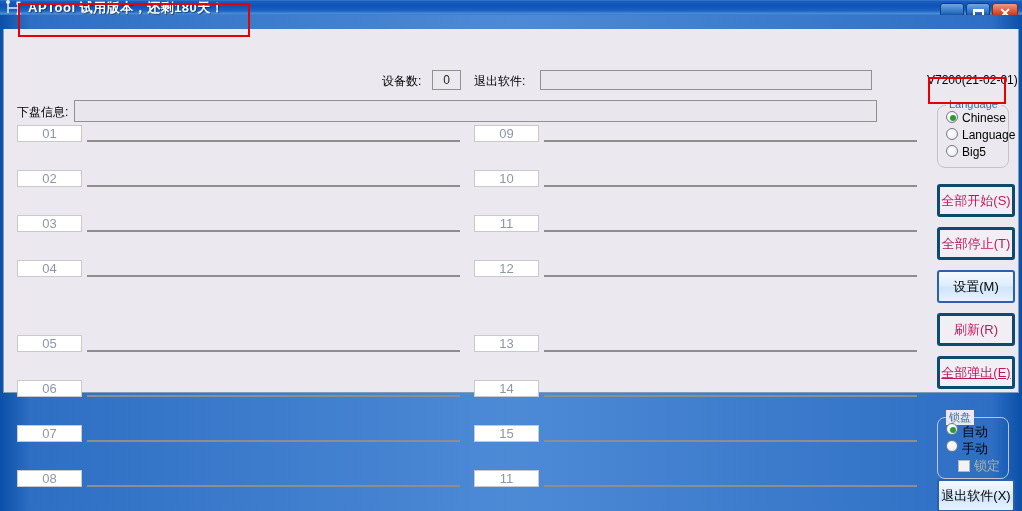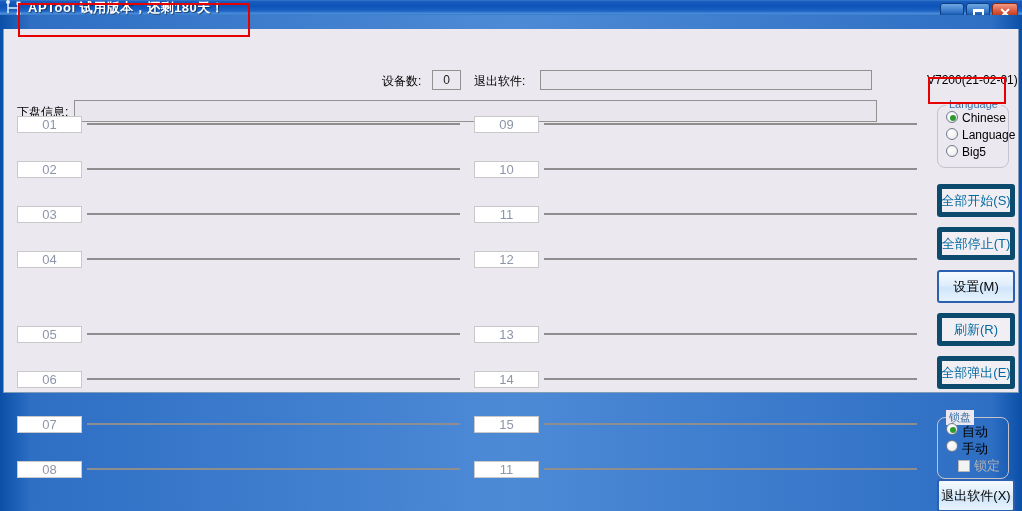--- a/index.html
+++ b/index.html
@@ -109,21 +109,21 @@
     font-size: 12px; color: #000; white-space: nowrap; text-align: center;
   }
   #disk-info-label { position: absolute; left: 13px; top: 75px; }
   #disk-info-input {
     position: absolute; left: 70px; top: 71px;
     width: 803px; height: 22px;
     background: #e9e7ed;
   }
 
   
-  .slot { position: absolute; height: 36px; display: flex; align-items: center; }
+  .slot { position: absolute; height: 36px; display: flex; align-items: flex-end; }
   .slot .num {
     width: 65px;
     background: #ffffff;
     border: 1px solid #c9c9c9;
     display: flex; align-items: center; justify-content: center;
     font-size: 13px; color: #8d96a8;
   }
   .slot .bar {
     flex: 1;
     margin-left: 5px;
@@ -169,42 +169,42 @@
     width: 12px; height: 12px;
     border: 1px solid #b6b6b6;
     background: #f3f3f3;
     flex: none;
   }
   .checkbox-label { font-size: 13px; color: #b0b0b0; margin-left: 4px; white-space: nowrap; }
 
   .btn {
     position: absolute;
     width: 78px; height: 33px;
-    border: 5px solid #0c4a6e;
+    border: 3px solid #0c4a6e;
     border-radius: 3px;
     background: #f1eff3;
-    color: #0369a1;
+    color: #be185d;
     font-size: 13px;
     display: flex; align-items: center; justify-content: center;
     white-space: nowrap;
   }
   .btn.enabled {
     border: 2px solid #2b5fb0;
     background: linear-gradient(to bottom, #f4f9fe 0%, #dfeefb 45%, #cfe5f9 55%, #e8f3fd 100%);
     color: #000;
   }
 
   #language-box { left: 933px; top: 76px; width: 72px; height: 63px; }
   #lock-box     { left: 933px; top: 388px; width: 72px; height: 62px; }
 
   #btn-start-all { left: 933px; top: 155px; }
   #btn-stop-all  { left: 933px; top: 198px; }
   #btn-settings  { left: 933px; top: 241px; }
   #btn-refresh   { left: 933px; top: 284px; }
-  #btn-eject-all { left: 933px; top: 327px; }
+  #btn-eject-all { left: 933px; top: 327px; text-decoration: underline; }
   #btn-exit      { left: 933px; top: 450px; width: 78px; height: 33px; }
 
   
   .annot {
     position: absolute;
     border: 2px solid #e60000;
     pointer-events: none;
     background: transparent;
   }
   #annot-title { left: 18px; top: 3px; width: 232px; height: 34px; }

